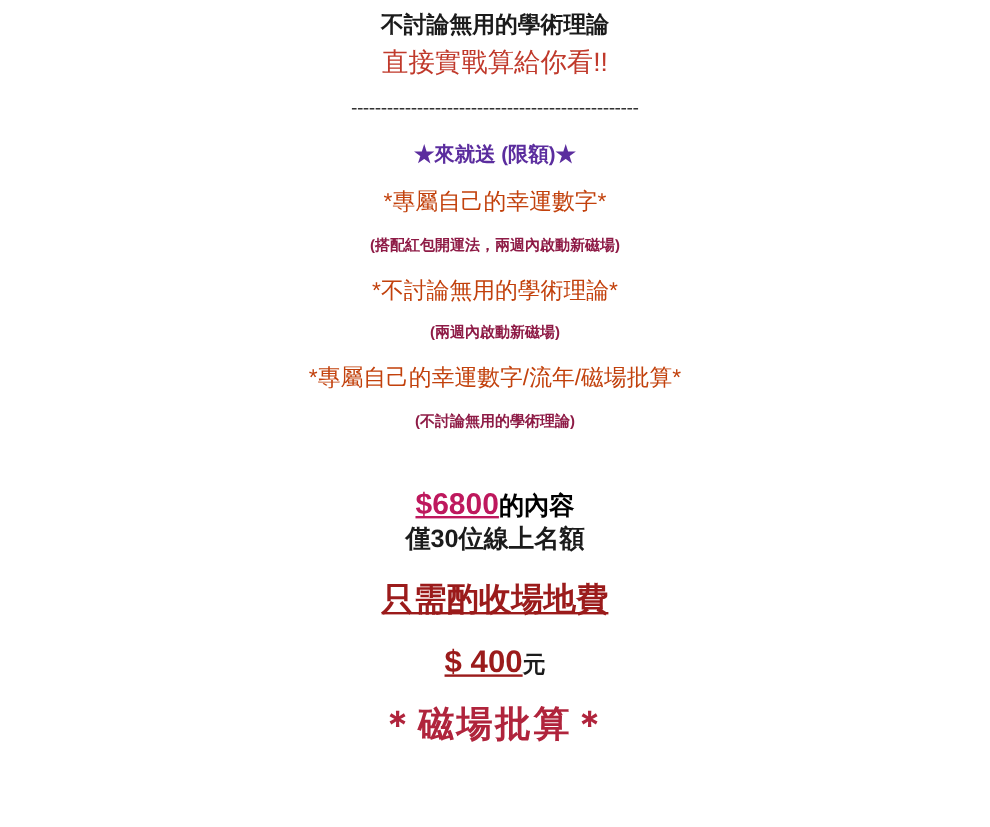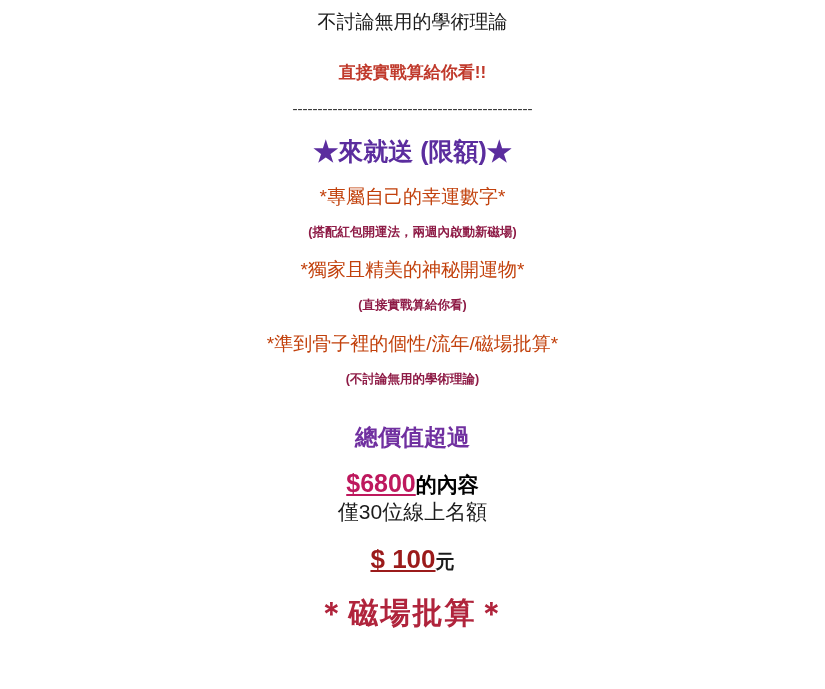--- a/index.html
+++ b/index.html
@@ -21,45 +21,46 @@
     box-sizing: border-box;
     display: flex;
     flex-direction: column;
     align-items: center;
   }
   .line {
     text-align: center;
     width: 100%;
     line-height: 1.25;
     white-space: nowrap;
+    font-weight: bold;
   }
 
   
   .l-head {
     font-size: 19px;
     color: #1b1b1b;
     margin-top: 10px;
   }
   .l-red-bold {
-    font-size: 17px;
+    font-size: 22px;
     color: #c0392b;
-    font-weight: bold;
-    margin-top: 28px;
+    font-weight: normal;
+    margin-top: 4px;
   }
   .divider {
     font-size: 15px;
     color: #333333;
     letter-spacing: 0px;
     margin-top: 16px;
     font-family: "Liberation Serif", serif;
   }
 
   
   .l-purple-big {
-    font-size: 25px;
+    font-size: 17px;
     color: #5b2d9e;
     font-weight: bold;
     margin-top: 18px;
   }
   .l-black-med {
     font-size: 19px;
     color: #c2410c;
     font-weight: normal;
     margin-top: 18px;
   }
@@ -137,36 +138,36 @@
 
   <div class="line l-red-bold">直接實戰算給你看!!</div>
 
   <div class="line divider">------------------------------------------------</div>
 
   <div class="line l-purple-big">★來就送 (限額)★</div>
 
   <div class="line l-black-med">*專屬自己的幸運數字*</div>
   <div class="line l-note">(搭配紅包開運法，兩週內啟動新磁場)</div>
 
-  <div class="line l-black-med">*獨家且精美的神秘開運物*</div>
-  <div class="line l-note">(直接實戰算給你看)</div>
+  <div class="line l-black-med">*不討論無用的學術理論*</div>
+  <div class="line l-note">(兩週內啟動新磁場)</div>
 
-  <div class="line l-black-med">*準到骨子裡的個性/流年/磁場批算*</div>
+  <div class="line l-black-med">*專屬自己的幸運數字/流年/磁場批算*</div>
   <div class="line l-note">(不討論無用的學術理論)</div>
 
   <div class="spacer-1"></div>
 
-  <div class="line l-purple-med">總價值超過</div>
 
   <div class="line l-price-row">
     <span class="amount">$6800</span><span class="tail">的內容</span>
   </div>
 
   <div class="line l-quota">僅30位線上名額</div>
 
+  <div class="line l-fee">只需酌收場地費</div>
 
   <div class="line l-amount">
-    <span class="num">$ 100</span><span class="unit">元</span>
+    <span class="num">$ 400</span><span class="unit">元</span>
   </div>
 
   <div class="line l-duo">＊磁場批算＊</div>
 
 </div>
 
 </body></html>

